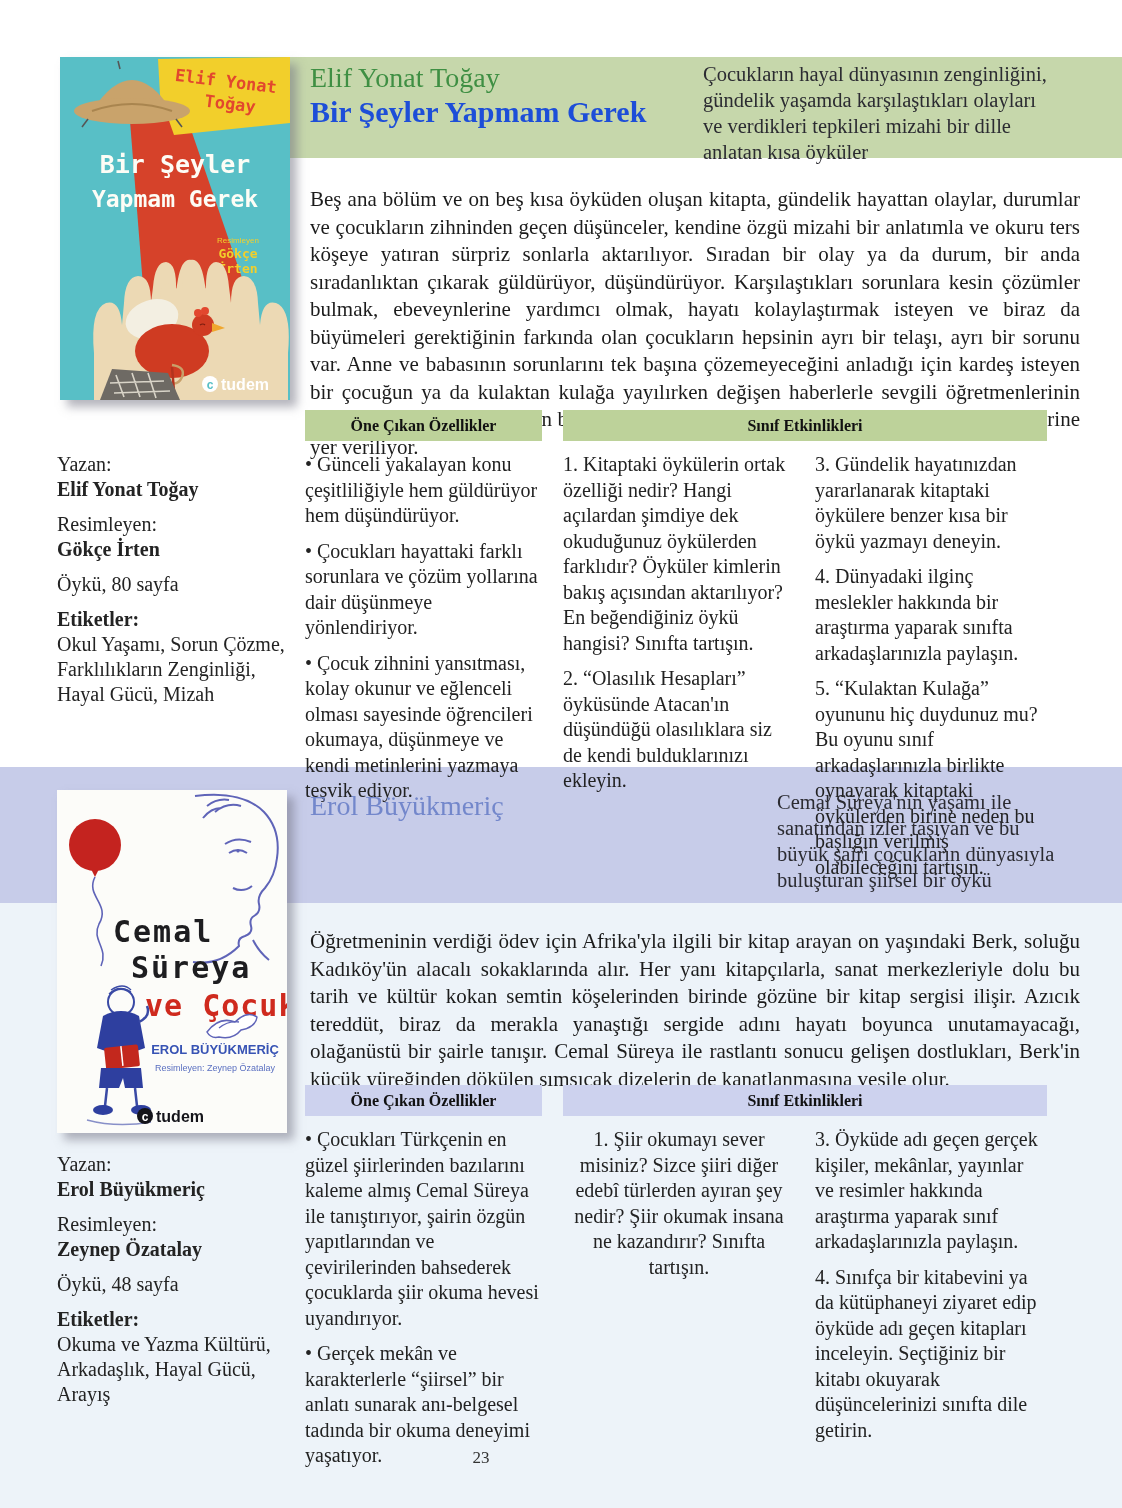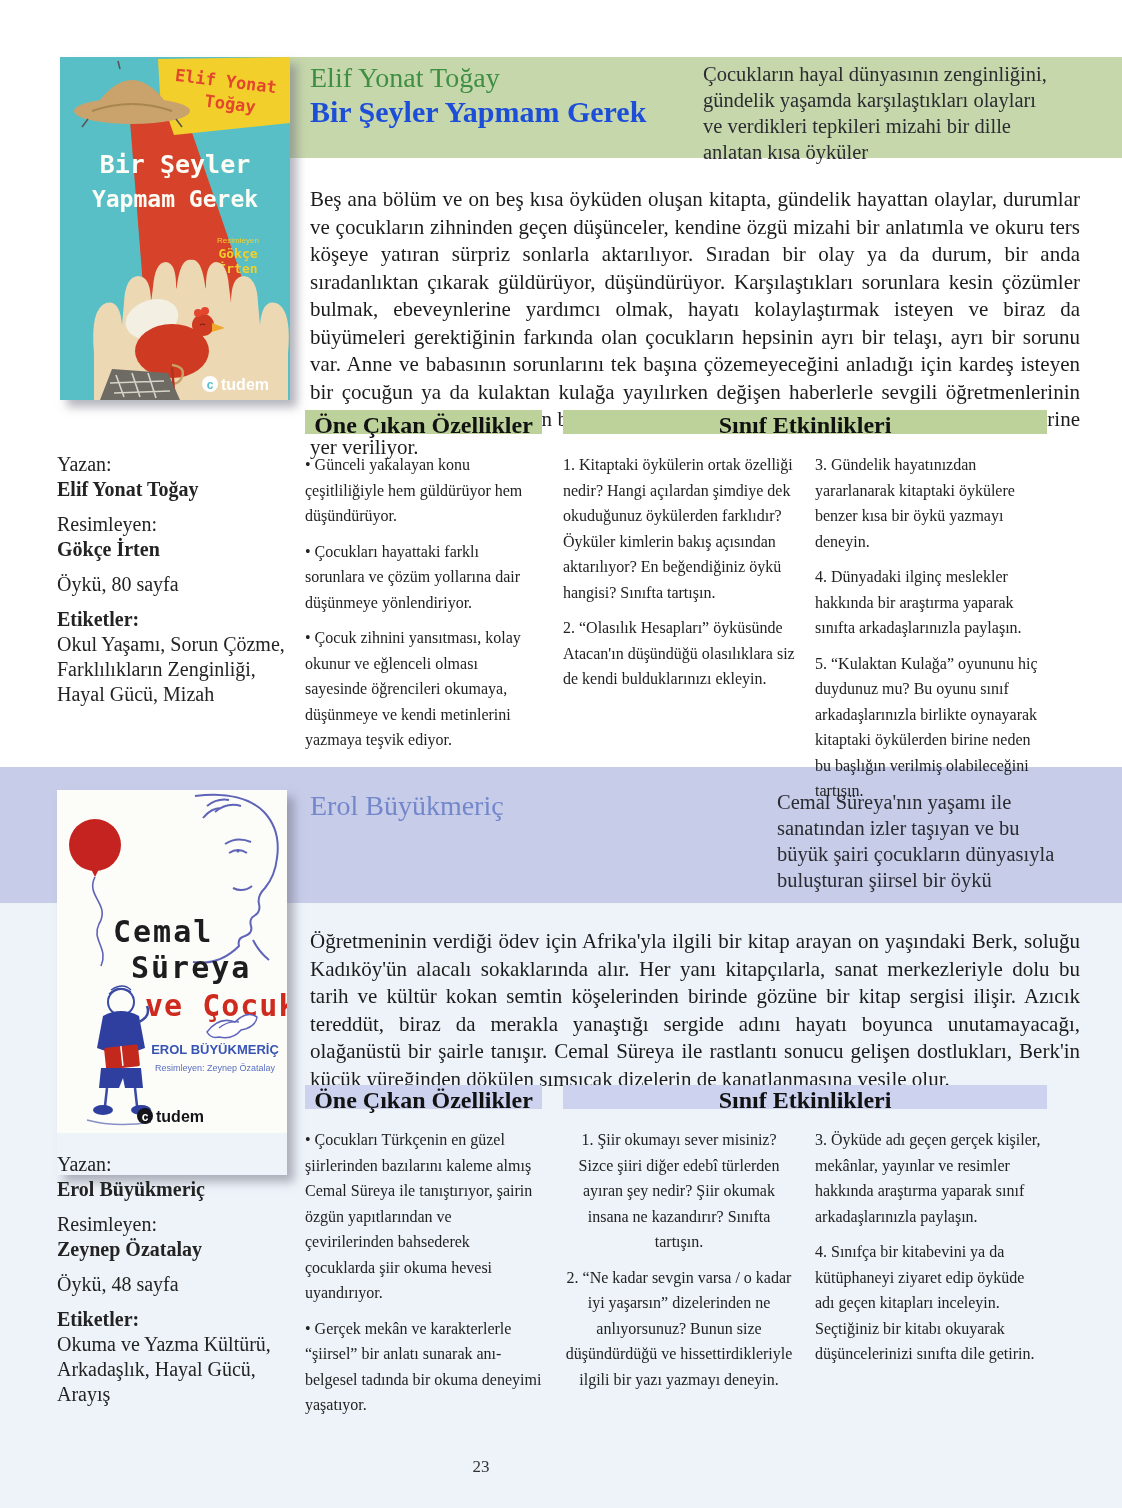--- a/index.html
+++ b/index.html
@@ -19,38 +19,38 @@
   .head1 .author { color:#3f8f43; }
   .head1 .title  { color:#1d4ed8; }
   .head2 .author { color:#7387cb; }
   .head2 .title  { color:#4b6cc0; }
 
   .tagline { font-size:20.5px; line-height:1.27; color:#2b2b31; }
 
   .body-text { font-size:21px; line-height:27.5px; color:#1c1c1c; text-align:justify; }
 
   .col-bar {
-    height:24px; line-height:31px; text-align:center;
-    font-weight:bold; font-size:24px; color:#111;
+    height:31px; line-height:31px; text-align:center;
+    font-weight:bold; font-size:16px; color:#111;
   }
   .col-bar.green { background:#bdd29a; }
   .col-bar.lavender { background:#cdd2ee; }
 
-  .col-text p { font-size:16px; line-height:25.5px; color:#222; margin:0 0 10px 0; }
+  .col-text p { font-size:20px; line-height:25.5px; color:#222; margin:0 0 10px 0; }
 
   .info { font-size:20px; line-height:25px; color:#232323; }
   .info .lbl { display:block; }
   .info .bold { font-weight:bold; }
   .info .block { margin-bottom:10px; }
 
   .cover { box-shadow:7px 7px 9px rgba(110,110,125,0.5); }
   .cover svg { display:block; }
 
   .page-number { position:absolute; left:0; top:1448px; width:962px; text-align:center;
-    font-size:17px; color:#333;margin-top:9px; }
+    font-size:17px; color:#333; }
 </style>
 </head>
 <body>
 
 <div class="page">
 
   <div class="bg-bottom"></div>
   <div class="band-green"></div>
   <div class="band-lavender"></div>
 
@@ -144,21 +144,21 @@
       <span class="lbl">Resimleyen:</span>
       <span class="lbl bold">Gökçe İrten</span>
     </div>
     <div class="block">Öykü, 80 sayfa</div>
     <div>
       <span class="lbl bold">Etiketler:</span>
       <span>Okul Yaşamı, Sorun Çözme, Farklılıkların Zenginliği, Hayal Gücü, Mizah</span>
     </div>
   </div>
 
-  <div class="abs cover" style="left:57px; top:790px; width:230px; height:385px;">
+  <div class="abs cover" style="left:57px; top:790px; width:230px; height:343px;">
     <svg width="230" height="343" viewBox="0 0 230 343" xmlns="http://www.w3.org/2000/svg">
       <rect x="0" y="0" width="230" height="343" fill="#fcfcf9"></rect>
       <g>
         <circle cx="38" cy="55" r="26" fill="#c4231f"></circle>
         <polygon points="34,79 42,79 38,87" fill="#c4231f"></polygon>
         <path d="M38,87 C28,106 54,114 42,134 C34,150 52,158 44,176" stroke="#5f64b8" stroke-width="1.6" fill="none"></path>
       </g>
       <g stroke="#5f64b8" stroke-width="2" fill="none">
         <path d="M138,6 Q185,0 207,22 Q224,40 220,68 Q218,86 208,98 Q200,106 202,114 Q204,122 197,126 Q192,129 194,136 Q196,143 188,146 Q180,148 182,156 Q162,176 136,172"></path>
         <path d="M168,54 Q180,46 194,52"></path>
@@ -211,21 +211,20 @@
   <div class="abs col-bar lavender" style="left:305px; top:1085px; width:237px;">Öne Çıkan Özellikler</div>
   <div class="abs col-bar lavender" style="left:563px; top:1085px; width:484px;">Sınıf Etkinlikleri</div>
 
   <div class="abs col-text" style="left:305px; top:1127px; width:237px;">
     <p>• Çocukları Türkçenin en güzel şiirlerinden bazılarını kaleme almış Cemal Süreya ile tanıştırıyor, şairin özgün yapıtlarından ve çevirilerinden bahsederek çocuklarda şiir okuma hevesi uyandırıyor.</p>
     <p>• Gerçek mekân ve karakterlerle “şiirsel” bir anlatı sunarak anı-belgesel tadında bir okuma deneyimi yaşatıyor.</p>
   </div>
 
   <div class="abs col-text" style="left:563px; top:1127px; width:232px;text-align:center;">
     <p>1. Şiir okumayı sever misiniz? Sizce şiiri diğer edebî türlerden ayıran şey nedir? Şiir okumak insana ne kazandırır? Sınıfta tartışın.</p>
-    <p>2. “Ne kadar sevgin varsa / o kadar iyi yaşarsın” dizelerinden ne anlıyorsunuz? Bunun size düşündürdüğü ve hissettirdikleriyle ilgili bir yazı yazmayı deneyin.</p>
   </div>
   <div class="abs col-text" style="left:815px; top:1127px; width:232px;">
     <p>3. Öyküde adı geçen gerçek kişiler, mekânlar, yayınlar ve resimler hakkında araştırma yaparak sınıf arkadaşlarınızla paylaşın.</p>
     <p>4. Sınıfça bir kitabevini ya da kütüphaneyi ziyaret edip öyküde adı geçen kitapları inceleyin. Seçtiğiniz bir kitabı okuyarak düşüncelerinizi sınıfta dile getirin.</p>
   </div>
 
   <div class="abs info" style="left:57px; top:1152px; width:232px;">
     <div class="block">
       <span class="lbl">Yazan:</span>
       <span class="lbl bold">Erol Büyükmeriç</span>

